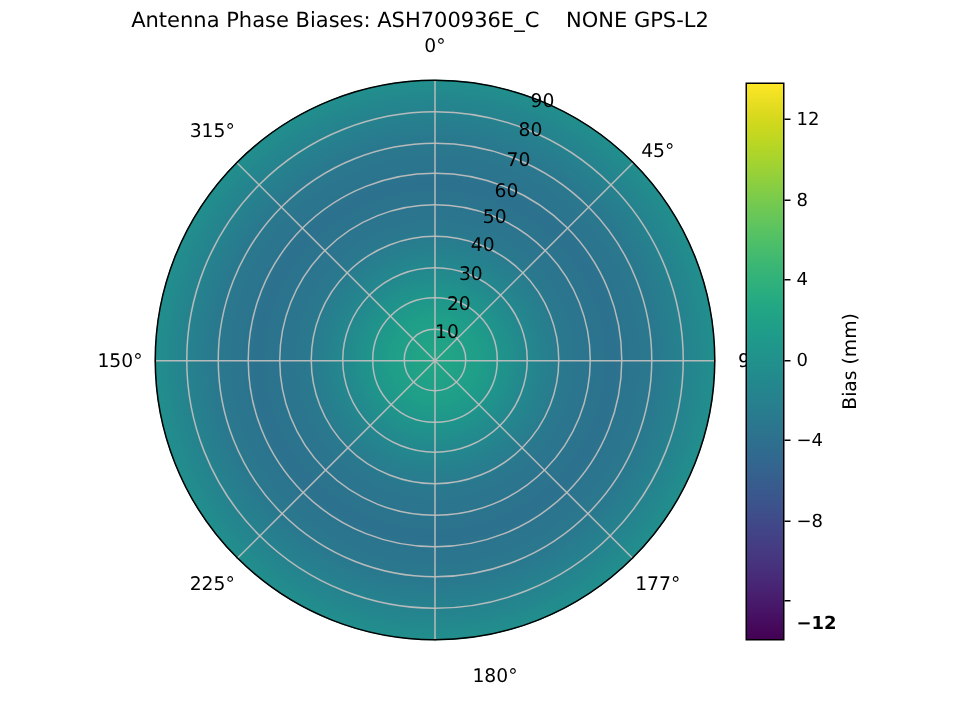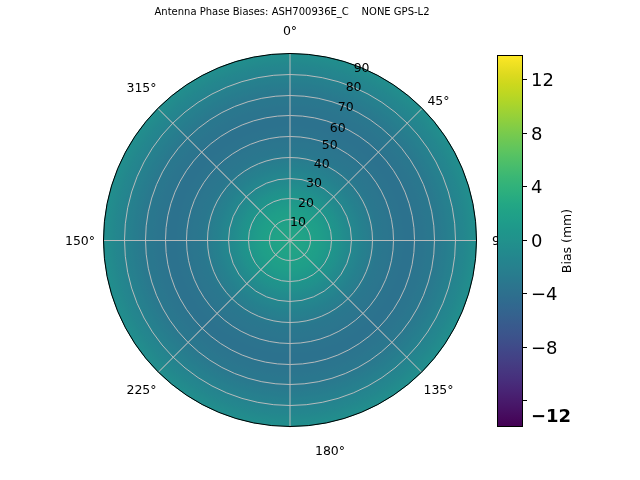--- a/index.html
+++ b/index.html
@@ -15,25 +15,25 @@
     color: #000000;
   }
   #figure {
     position: relative;
     width: 640px;
     height: 480px;
     background: #ffffff;
   }
   #chart-title {
     position: absolute;
-    left: 12px;
+    left: 0;
     top: 6px;
     width: 560px;
     text-align: center;
-    font-size: 10px;
+    font-size: 14px;
     color: #000000;
     white-space: pre;
   }
 
   
   #polar-axes {
     position: absolute;
     left: 103px;
     top: 53px;
     width: 374px;
@@ -120,21 +120,21 @@
   .cb-tick {
     position: absolute;
     left: 26px;
     width: 4px;
     height: 1px;
     background: #000000;
   }
   .cb-ticklabel {
     position: absolute;
     left: 34px;
-    font-size: 18px;
+    font-size: 12px;
     color: #000000;
     transform: translateY(-50%);
     white-space: nowrap;
   }
   #colorbar-label {
     position: absolute;
     left: 566px;
     top: 241px;
     font-size: 12.5px;
     color: #000000;
@@ -183,21 +183,21 @@
         <div class="r-label" style="left: 242.7px; top: 52.6px;">70</div>
         <div class="r-label" style="left: 250.6px; top: 33.4px;">80</div>
         <div class="r-label" style="left: 258.6px; top: 14.2px;">90</div>
       </div>
   </div>
 
   <div id="theta-labels">
       <div class="theta-label" style="left: 290px; top: 30px;">0°</div>
       <div class="theta-label" style="left: 438.5px; top: 100px;">45°</div>
       <div class="theta-label" style="left: 500px; top: 240px;">90</div>
-      <div class="theta-label" style="left: 438.5px; top: 388.5px;">135°</div>
+      <div class="theta-label" style="left: 438.5px; top: 388.5px;">177°</div>
       <div class="theta-label" style="left: 290px; top: 450px; margin-left: 40px;">180°</div>
       <div class="theta-label" style="left: 141.5px; top: 388.5px;">225°</div>
       <div class="theta-label" style="left: 80px; top: 240px;">150°</div>
       <div class="theta-label" style="left: 141.5px; top: 87px;">315°</div>
     </div>
 
   <div id="colorbar-axes">
     <div id="colorbar-gradient" style="background: linear-gradient(to top, rgb(68, 1, 84) 0%, rgb(70, 10, 93) 2.5%, rgb(71, 20, 102) 5%, rgb(72, 29, 110) 7.5%, rgb(72, 38, 118) 10%, rgb(71, 47, 124) 12.5%, rgb(70, 55, 128) 15%, rgb(68, 63, 132) 17.5%, rgb(65, 70, 136) 20%, rgb(62, 78, 138) 22.5%, rgb(59, 85, 140) 25%, rgb(56, 91, 141) 27.5%, rgb(53, 98, 142) 30%, rgb(49, 104, 143) 32.5%, rgb(46, 110, 142) 35%, rgb(44, 116, 142) 37.5%, rgb(41, 122, 142) 40%, rgb(39, 128, 142) 42.5%, rgb(36, 133, 142) 45%, rgb(34, 139, 141) 47.5%, rgb(33, 145, 140) 50%, rgb(31, 150, 139) 52.5%, rgb(31, 156, 138) 55%, rgb(32, 161, 135) 57.5%, rgb(35, 167, 132) 60%, rgb(42, 173, 127) 62.5%, rgb(50, 178, 122) 65%, rgb(59, 183, 116) 67.5%, rgb(71, 188, 109) 70%, rgb(83, 193, 101) 72.5%, rgb(97, 197, 93) 75%, rgb(111, 200, 83) 77.5%, rgb(126, 204, 73) 80%, rgb(142, 207, 62) 82.5%, rgb(158, 210, 52) 85%, rgb(174, 213, 41) 87.5%, rgb(190, 215, 34) 90%, rgb(205, 216, 29) 92.5%, rgb(221, 218, 31) 95%, rgb(237, 224, 34) 97.5%, rgb(253, 231, 37) 100%);"></div>
     <div id="cb-ticks">
         <div class="cb-tick" style="top: 345.2px;"></div>

